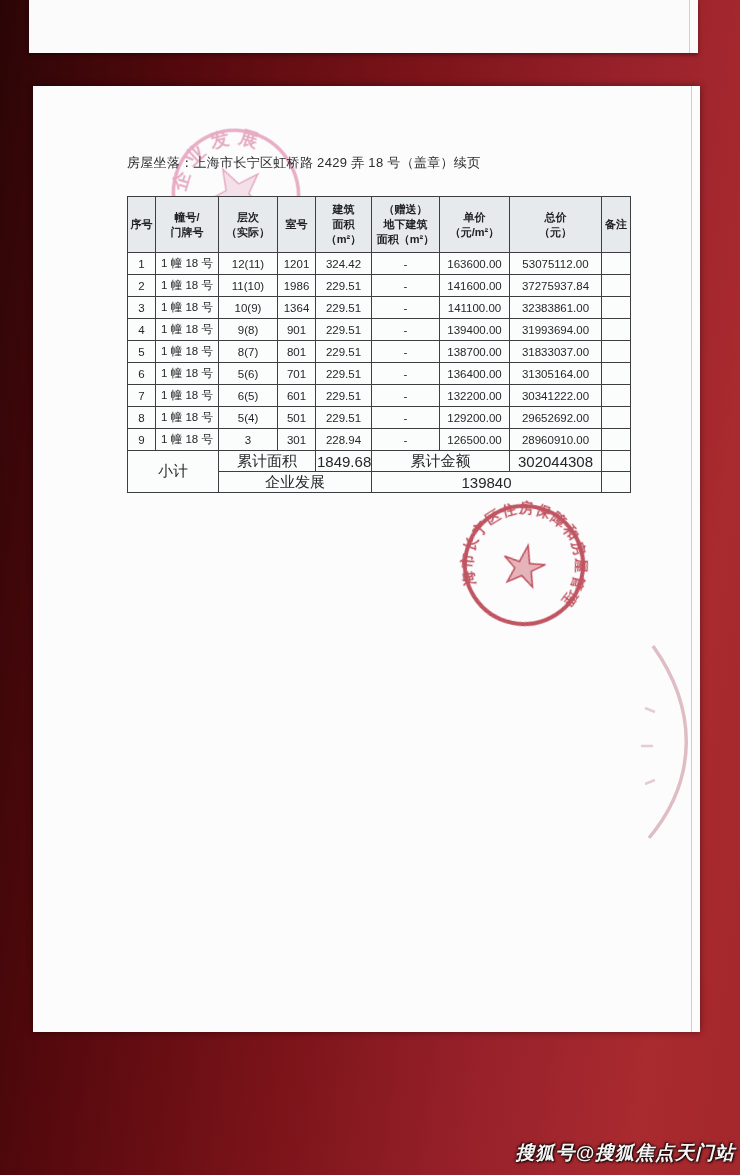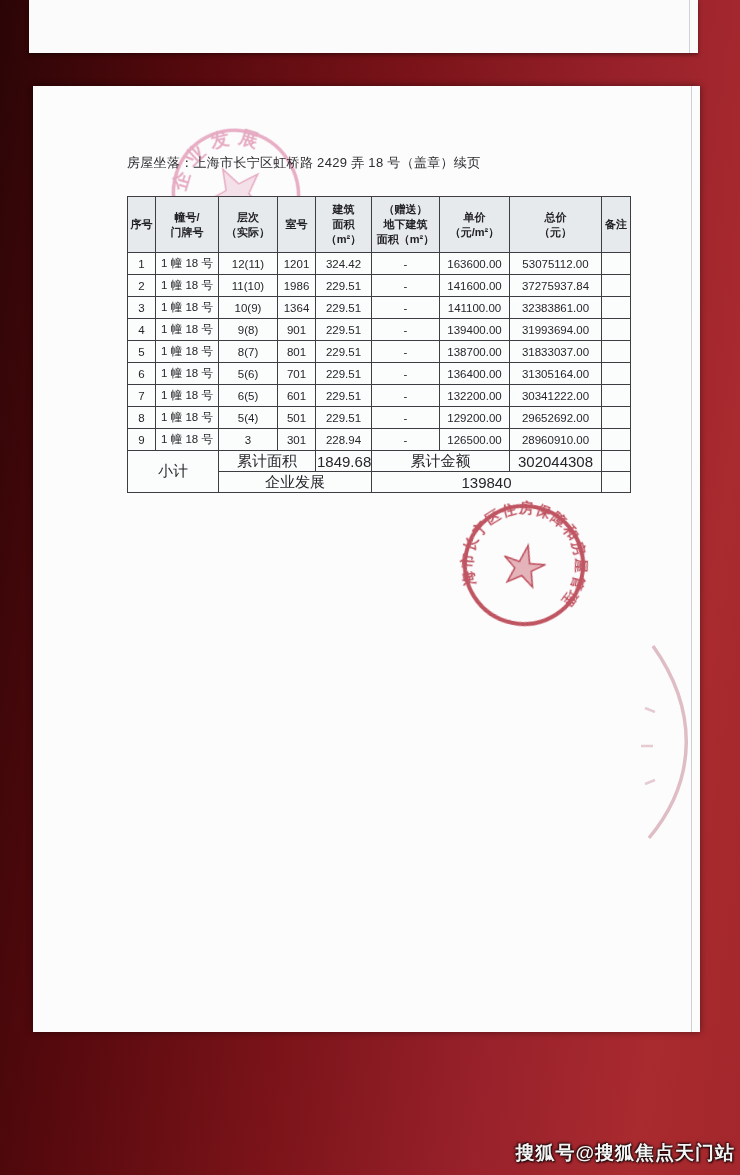--- a/index.html
+++ b/index.html
@@ -50,20 +50,21 @@
 
   .seal { position:absolute; pointer-events:none; }
   .seal-top { left:128px; top:33px; transform:rotate(-28deg); opacity:.5; filter:blur(.5px); }
   .seal-main { left:416px; top:404px; transform:rotate(12deg); opacity:.85; filter:blur(.4px); }
   .seal-edge { left:592px; top:552px; opacity:.55; filter:blur(.5px); }
 
   .watermark {
     position:absolute; right:5px; bottom:9px;
     font-size:19px; font-weight:bold; color:#f4f4f4; letter-spacing:1px; white-space:nowrap;
     text-shadow:1px 1px 2px rgba(0,0,0,.9), -1px -1px 2px rgba(0,0,0,.7), 0 0 3px rgba(0,0,0,.8);
+    font-style:italic;
   }
 </style>
 </head>
 <body>
 
 <div class="top-strip"></div>
 
 <div class="page">
 
   <svg class="seal seal-top" width="150" height="150" viewBox="0 0 150 150">

